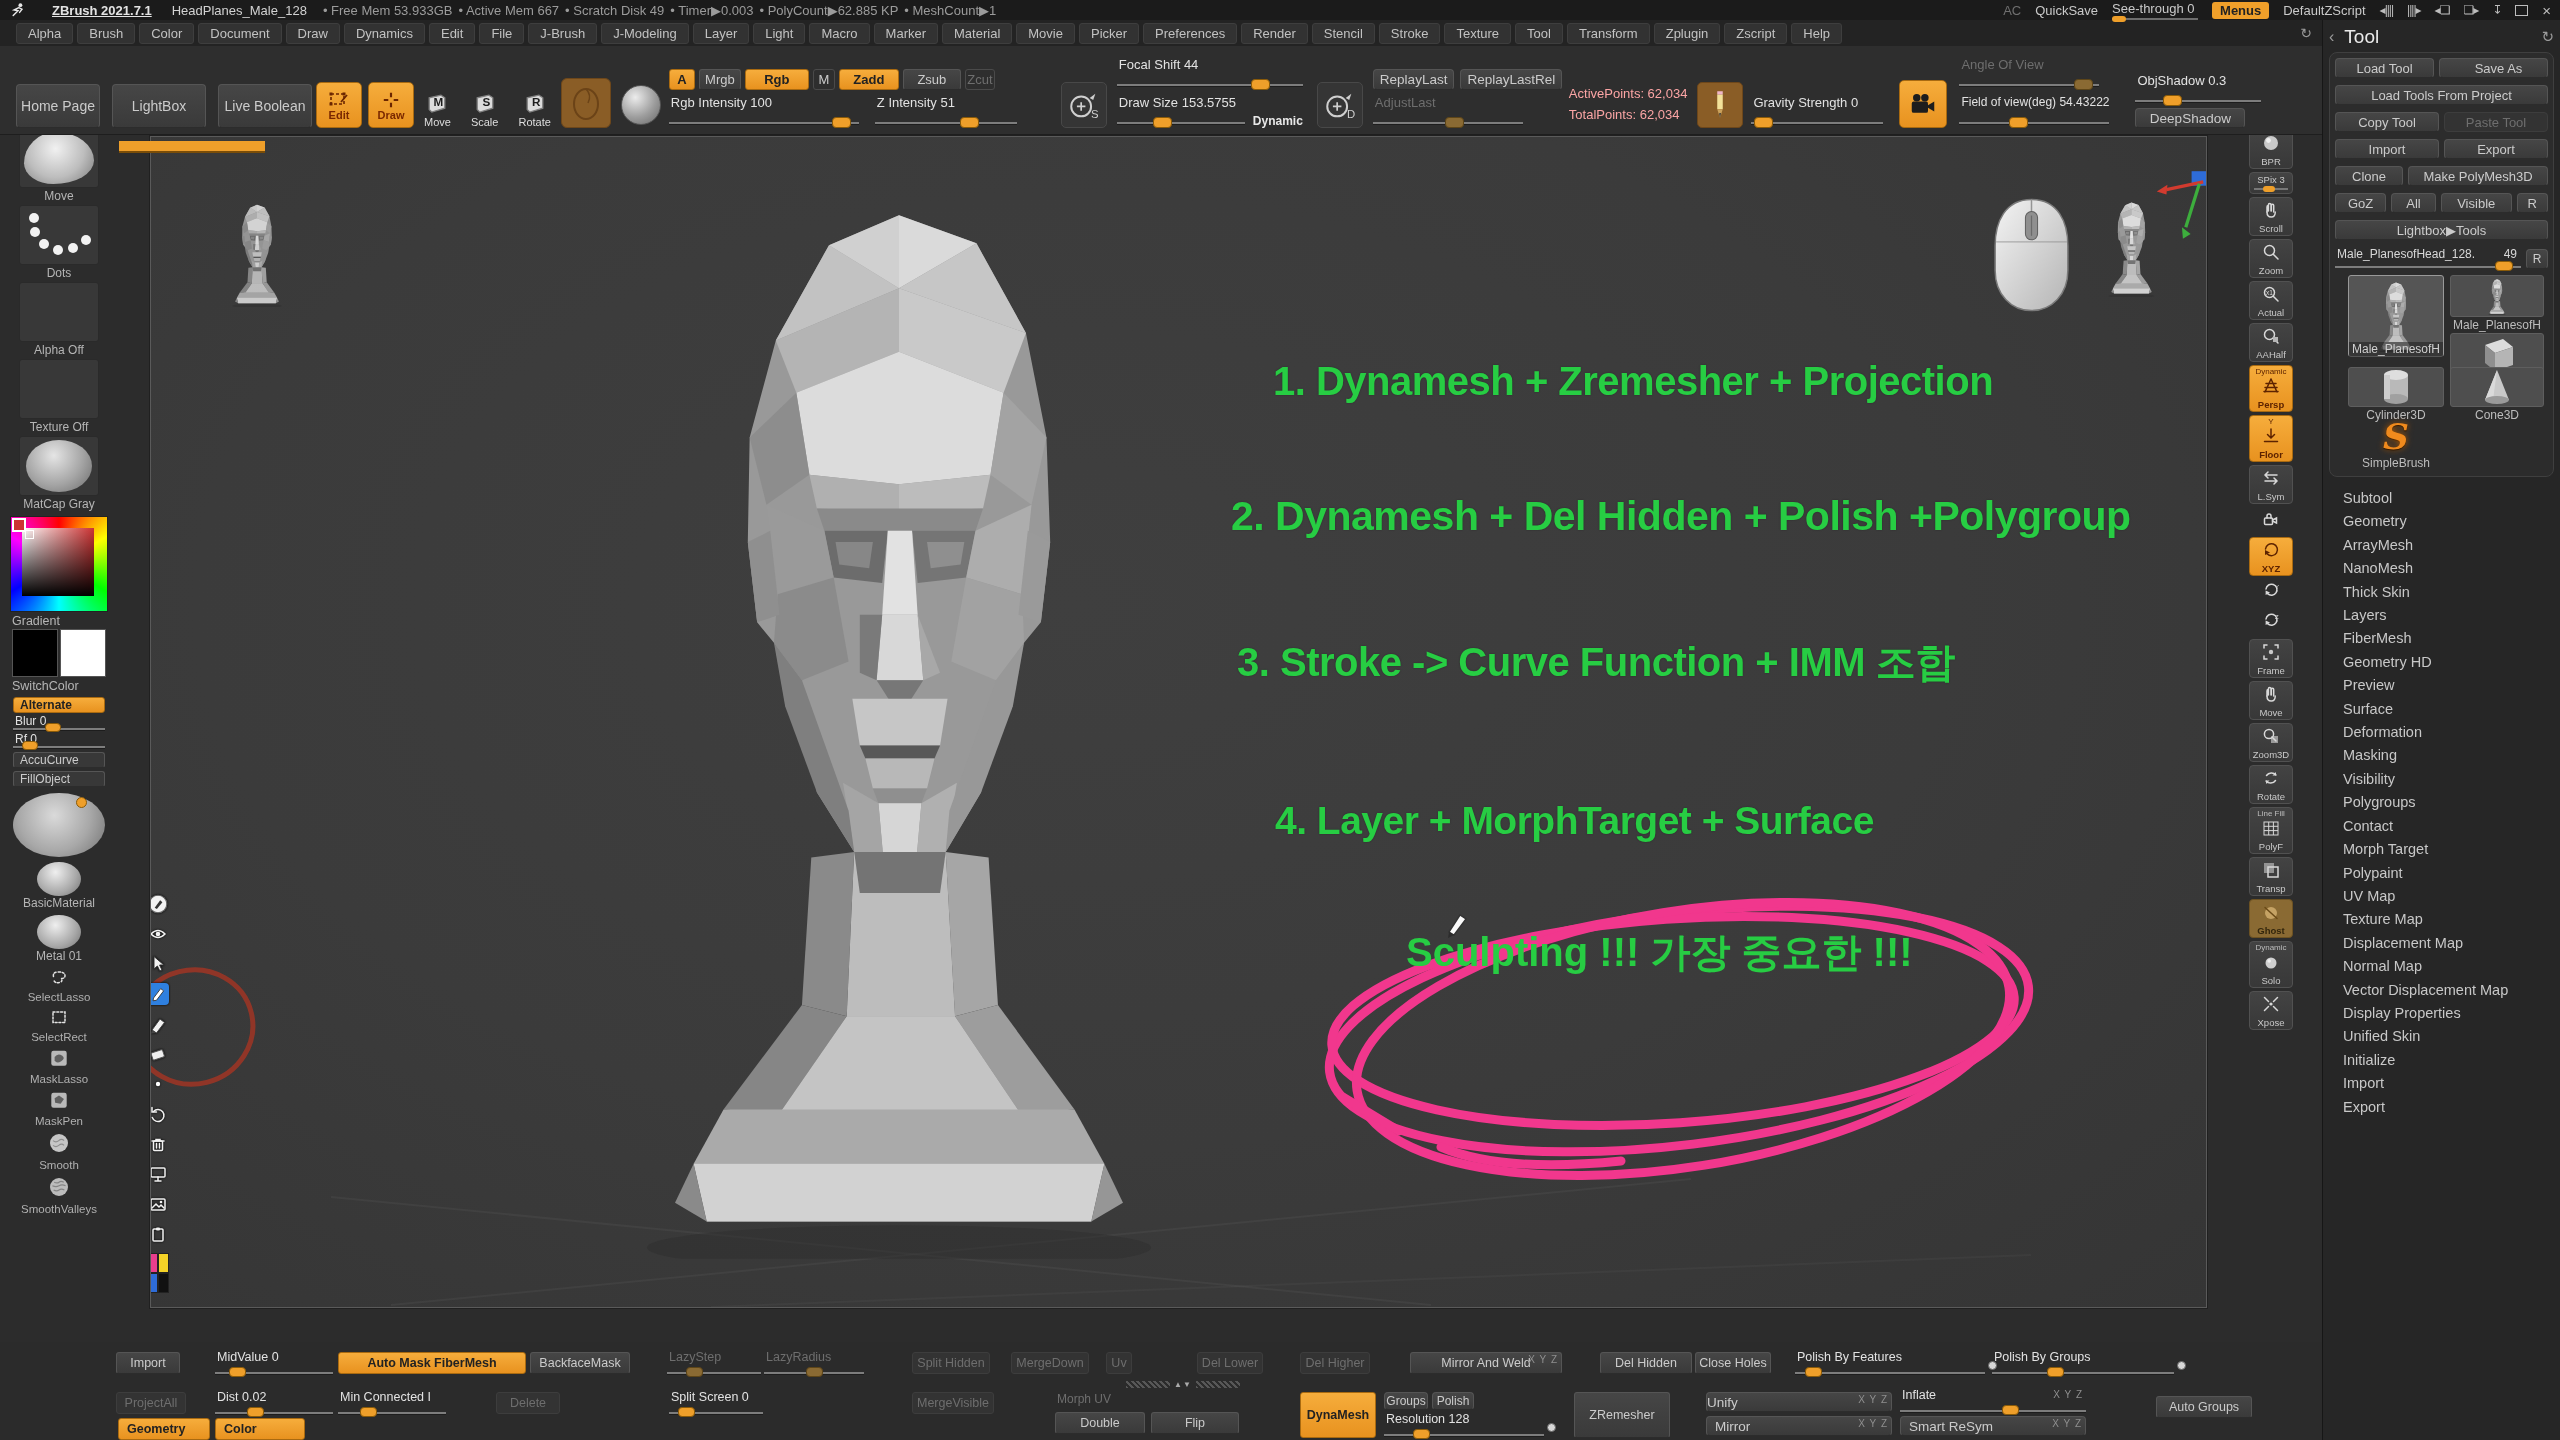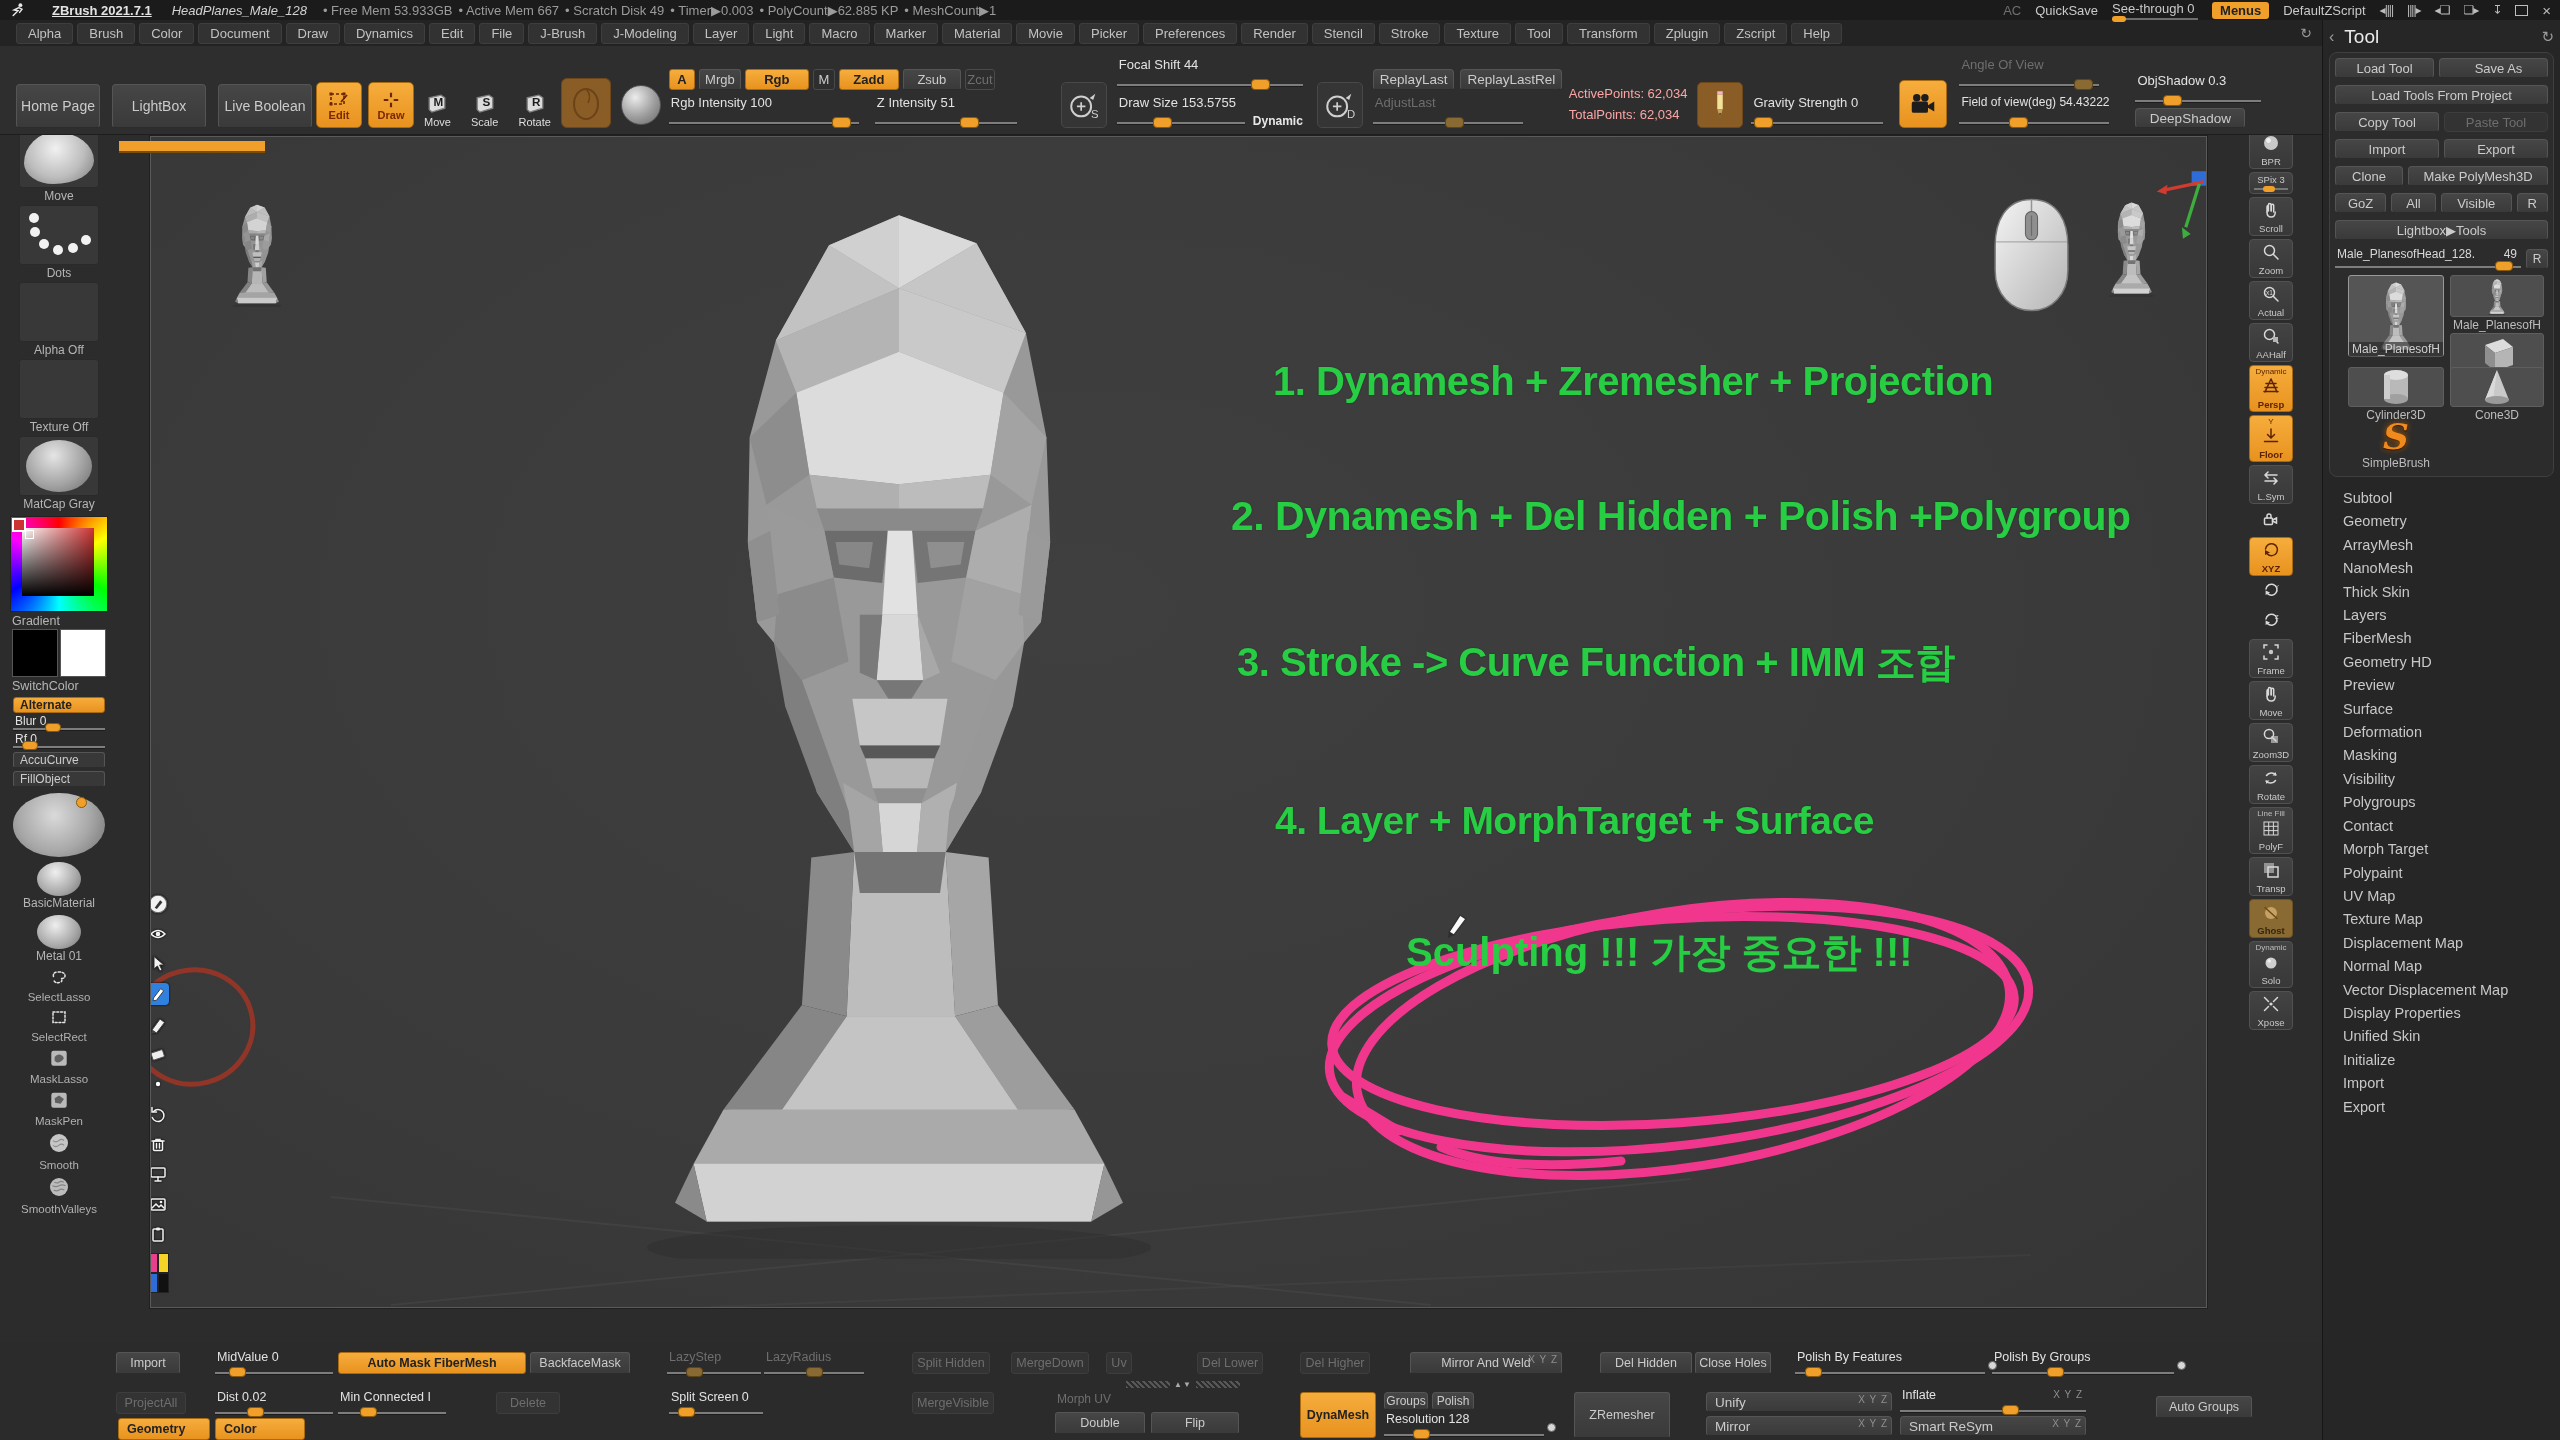--- a/index.html
+++ b/index.html
@@ -1,21 +1,21 @@
 <!DOCTYPE html>
 <html><head>
 <meta charset="utf-8">
 <style>
   html,body{margin:0;padding:0;}
   body{width:2560px;height:1440px;background:#2c2c2c;font-family:"Liberation Sans","DejaVu Sans",sans-serif;position:relative;overflow:hidden;color:#c9c9c9;-webkit-font-smoothing:antialiased;}
   .noselect{user-select:none}
   
   .title-bar{position:absolute;left:0;top:0;right:0;height:20px;background:#1b1b1b;display:flex;align-items:center;gap:10px;padding:0 10px;font-size:13px;z-index:40;}
   .title-bar .app{color:#e3e3e3;font-weight:bold;margin-left:16px;text-decoration:underline;}
-  .title-bar .doc{color:#d2d2d2;margin-left:10px;font-style:italic;}
+  .title-bar .doc{color:#d2d2d2;margin-left:10px;}
   .stat{color:#9b9b9b;margin-left:6px;white-space:nowrap;}
   .tb-right{margin-left:auto;display:flex;align-items:center;gap:14px;}
   .tb-right .dim{color:#6f6f6f;}
   .seethrough{display:flex;flex-direction:column;align-items:flex-start;}
   .seethrough .minitrack{width:86px;height:2px;background:#6d6d6d;margin-top:2px;position:relative;}
   .seethrough .miniknob{position:absolute;left:0;top:-2px;width:14px;height:6px;border-radius:3px;background:#ef9f2a;}
   .menus-btn{background:#ef9f2a;color:#222;border-radius:3px;padding:1px 8px;font-weight:bold;}
   .winglyph{color:#bdbdbd;font-size:12px;letter-spacing:-1px;}
   .winbox{width:11px;height:9px;border:1px solid #bdbdbd;display:inline-block;}
   
@@ -995,21 +995,21 @@
     <button class="btn" style="position:absolute;left:48px;top:0;width:42px;height:18px;font-size:12px;">Polish</button>
     <div class="slider bp-slider" style="position:absolute;left:0;top:20px;width:160px;">
       <span class="slab">Resolution 128</span>
         <span class="track"></span>
         <span class="knob" style="left:18%"></span>
         <span class="wdot"></span>
     </div>
   </div>
   <button class="btn bp-item" style="left:1574px;top:50px;width:96px;height:46px;">ZRemesher</button>
   <div style="position:absolute;left:1706px;top:50px;width:190px;height:46px;">
-    <button class="btn" style="position:absolute;left:0;top:0;width:186px;height:20px;justify-content:flex-start;padding-left:8px;">
+    <button class="btn" style="position:absolute;left:0;top:0;width:186px;height:20px;justify-content:flex-start;padding-left:0;">
         <span>Unify</span>
         <span class="xyzbadge">X Y Z</span>
       </button>
     <button class="btn" style="position:absolute;left:0;top:24px;width:186px;height:20px;justify-content:flex-start;padding-left:8px;">
         <span>Mirror</span>
         <span class="xyzbadge">X Y Z</span>
       </button>
   </div>
   <div style="position:absolute;left:1900px;top:50px;width:190px;height:46px;">
     <div class="slider bp-slider" style="position:absolute;left:0;top:-4px;width:186px;">

